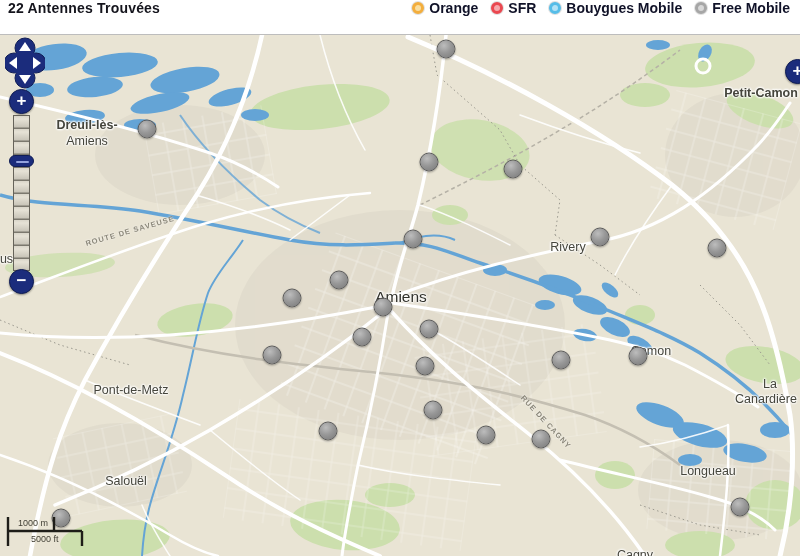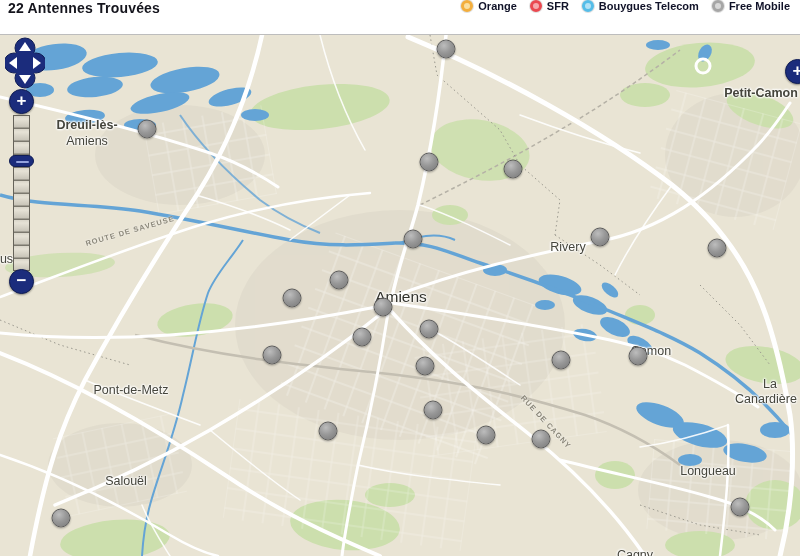--- a/index.html
+++ b/index.html
@@ -7,21 +7,21 @@
   .screen { width:800px; height:556px; background:#fff; position:relative; overflow:hidden; }
 
   
   .hdr { height:35px; display:flex; align-items:flex-start; justify-content:space-between;
          padding:0 10px 0 8px; border-bottom:1px solid #bdbdbd; background:#fff; }
   .title { font-size:14px; font-weight:bold; color:#14141c; letter-spacing:.2px; }
   .legend { display:flex; align-items:center; gap:13px; }
   .li { display:flex; align-items:center; gap:5px; cursor:pointer; }
   .lc { width:12px; height:12px; border:3px solid #999; border-radius:50%;
         box-shadow:0 0 0 1px rgba(0,0,0,.12); }
-  .lt { font-size:11px; font-weight:bold; color:#101228; }
+  .lt { font-size:14px; font-weight:bold; color:#101228; }
 
   
   .map { position:absolute; left:0; top:35px; width:800px; height:521px; overflow:hidden;
          background:#e9e4d4; }
   .map svg.bg { position:absolute; left:0; top:0; }
 
   
   .pl { position:absolute; transform:translate(-50%,-50%); font-size:12.5px; color:#45453c;
         white-space:nowrap; text-shadow:0 1px 2px #fff,0 -1px 2px #fff,1px 0 2px #fff,-1px 0 2px #fff; }
   .pl.city { font-size:15.5px; color:#31312b; }
@@ -69,21 +69,21 @@
         <span class="li">
           <span class="lc" style="border-color: rgb(243, 174, 61); background: rgb(250, 223, 160);"></span>
           <span class="lt">Orange</span>
         </span>
         <span class="li">
           <span class="lc" style="border-color: rgb(234, 72, 80); background: rgb(246, 169, 173);"></span>
           <span class="lt">SFR</span>
         </span>
         <span class="li">
           <span class="lc" style="border-color: rgb(86, 189, 232); background: rgb(179, 226, 246);"></span>
-          <span class="lt">Bouygues Telecom</span>
+          <span class="lt">Bouygues Mobile</span>
         </span>
         <span class="li">
           <span class="lc" style="border-color: rgb(166, 166, 166); background: rgb(216, 216, 216);"></span>
           <span class="lt">Free Mobile</span>
         </span>
       </span>
   </div>
 
   <div class="map">
 
@@ -272,15 +272,27 @@
         <path d="M36 26 L28 20 V32 Z"></path>
       </g>
     </svg>
 
     <div class="zbtn zin">+</div>
     <div class="ztrack"></div>
     <div class="zhandle"></div>
     <div class="zbtn zout">−</div>
     <div class="zbtn zexp">+</div>
 
+    <div class="scalebar">
+      <svg width="92" height="36">
+        <g stroke="#1e1d18" stroke-width="2.4">
+          <line x1="3" y1="3" x2="3" y2="32"></line>
+          <line x1="3" y1="17" x2="77" y2="17"></line>
+          <line x1="49" y1="3" x2="49" y2="17"></line>
+          <line x1="77" y1="17" x2="77" y2="32"></line>
+        </g>
+      </svg>
+      <span class="sm">1000 m</span>
+      <span class="sf">5000 ft</span>
+    </div>
 
   </div>
 </div>
 
 </body></html>

